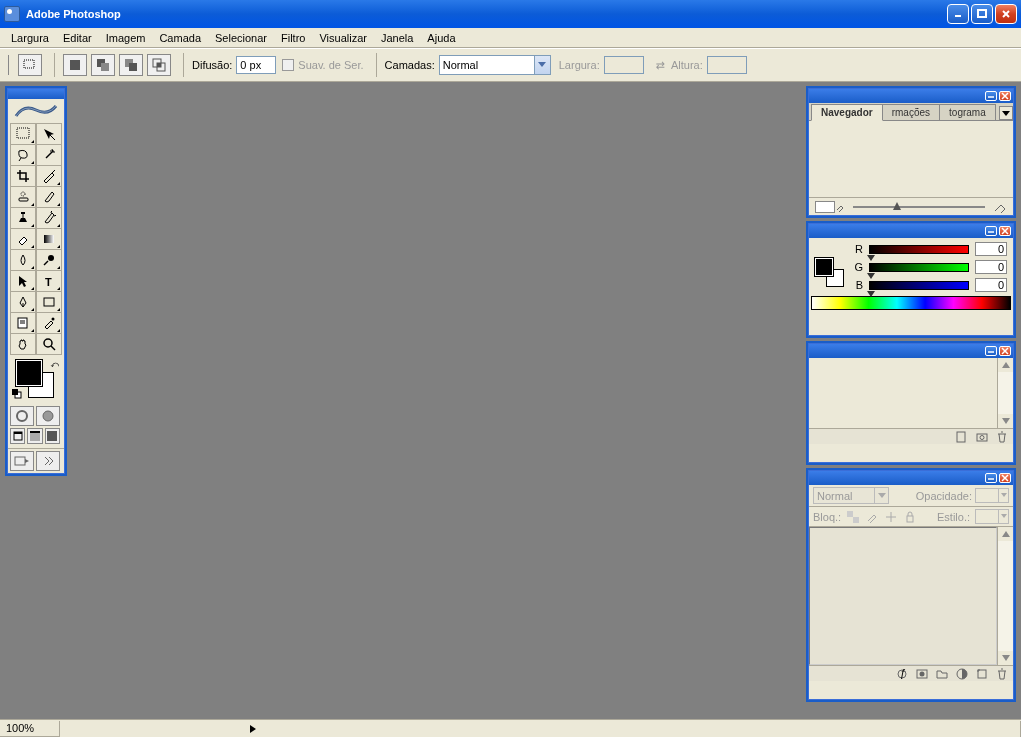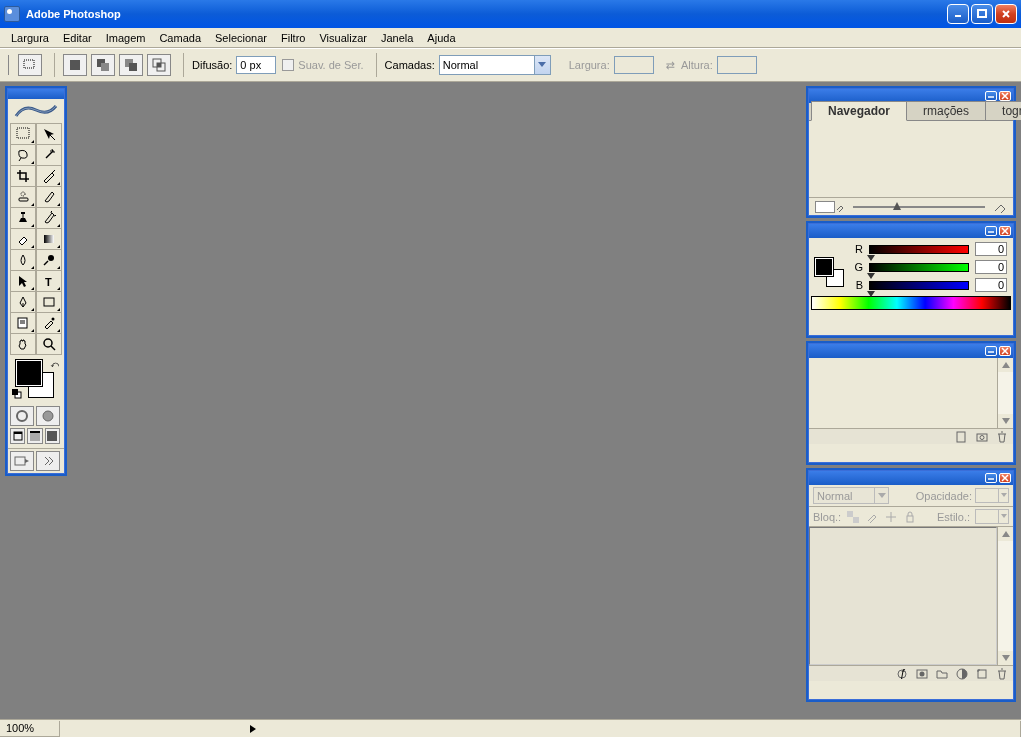--- a/index.html
+++ b/index.html
@@ -63,21 +63,21 @@
 .jumpbtn { width: 25px; height: 20px; border: 1px solid #888; background: #eee; margin-right: 2px; display: flex; align-items: center; justify-content: center; }
 
 
 .panel { position: absolute; right: 7px; width: 206px; background: #ece9d8; border: 1px solid #3b6ed8; box-shadow: 0 0 0 2px #1a5dc8; }
 .panel-titlebar { height: 14px; background: linear-gradient(#3b7de8,#1a5dc8); display: flex; justify-content: flex-end; padding: 0 2px; align-items: center; }
 .pbtn { width: 12px; height: 10px; margin-left: 2px; display: flex; align-items: center; justify-content: center; border-radius: 2px; }
 .pbtn.min { background: linear-gradient(#4a8de8,#1a5dc8); border: 1px solid #fff; }
 .pbtn.close { background: linear-gradient(#f08060,#d04020); border: 1px solid #fff; }
 .pbtn svg { stroke: #fff; stroke-width: 1.5; fill: none; }
 .paneltabs { display: flex; height: 18px; background: #d6d3c4; border-bottom: 1px solid #888; padding-left: 2px; align-items: flex-end; }
-.ptab { padding: 2px 16px; font-size: 12px; background: #d6d3c4; border: 1px solid #888; border-bottom: none; margin-right: -1px; color: #333; }
+.ptab { padding: 2px 9px; font-size: 10px; background: #d6d3c4; border: 1px solid #888; border-bottom: none; margin-right: -1px; color: #333; }
 .ptab.active { background: #ece9d8; font-weight: bold; position: relative; z-index: 2; border-bottom: 1px solid #ece9d8; margin-bottom: -1px; }
 .panelmenu { margin-left: auto; width: 14px; height: 14px; display: flex; align-items: center; justify-content: center; border: 1px solid #888; background: #ece9d8; }
 .panelbody { background: #ece9d8; }
 .panel-btm { height: 16px; border-top: 1px solid #aca899; display: flex; align-items: center; justify-content: flex-end; padding: 0 4px; background: #e6e3d4; gap: 6px; }
 .panel-btm .picon { width: 14px; height: 12px; display: flex; align-items: center; justify-content: center; }
 
 
 .nav-panel { top: 6px; height: 128px; }
 .nav-body { height: 76px; background: #ece9d8; }
 .nav-slider { height: 18px; border-top: 1px solid #aca899; display: flex; align-items: center; padding: 0 6px; }
@@ -204,21 +204,21 @@
   <div class="sep"></div>
   <span class="optlabel">Camadas:</span>
   <div class="optselect">
     <span>Normal</span>
     <div class="arrow">
         <svg width="8" height="6">
           <polygon points="0,0 8,0 4,5" fill="#4a6da8"></polygon>
         </svg>
       </div>
   </div>
-  <span class="optlabel disabled" style="margin-left:18px">Largura:</span>
+  <span class="optlabel disabled" style="margin-left:8px">Largura:</span>
   <input class="optinput disabled" style="">
   <span class="optlabel disabled" style="margin:0 6px;">⇄</span>
   <span class="optlabel disabled">Altura:</span>
   <input class="optinput disabled" style="">
   <div class="flexspace"></div>
 </div>
 
 <div class="workspace">
 
   <div class="toolbox">

